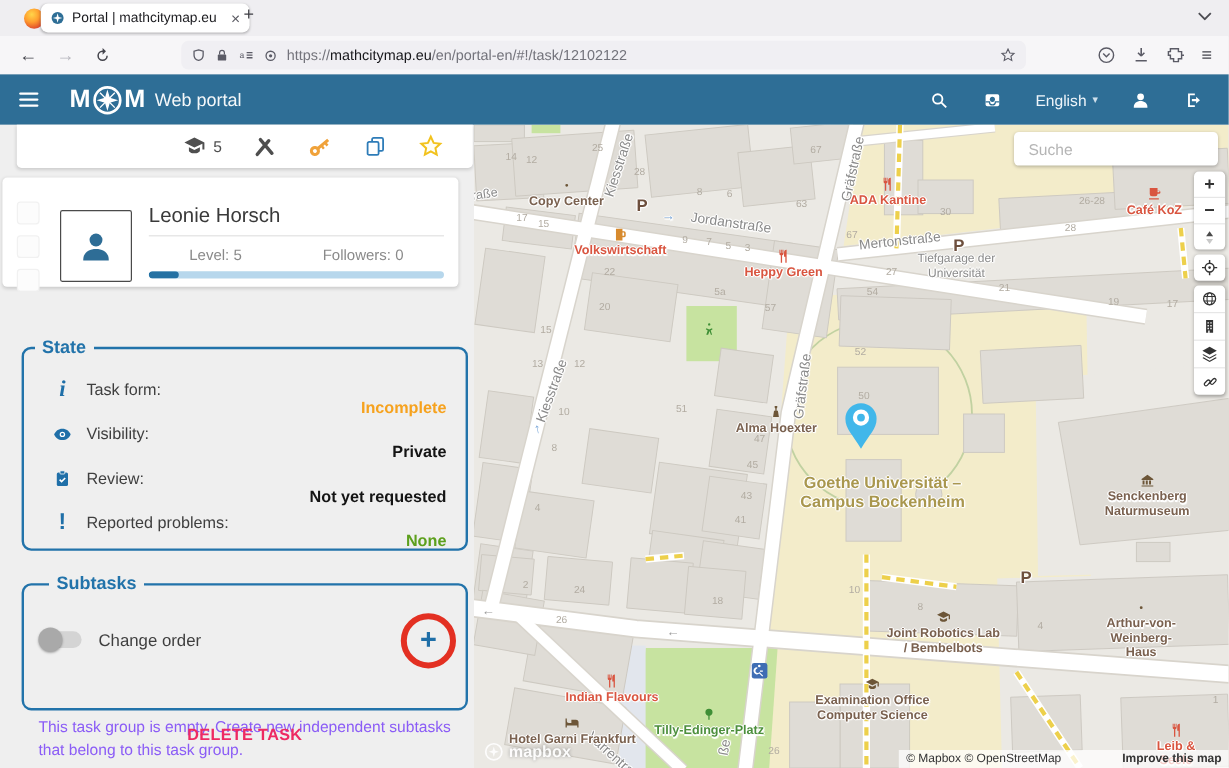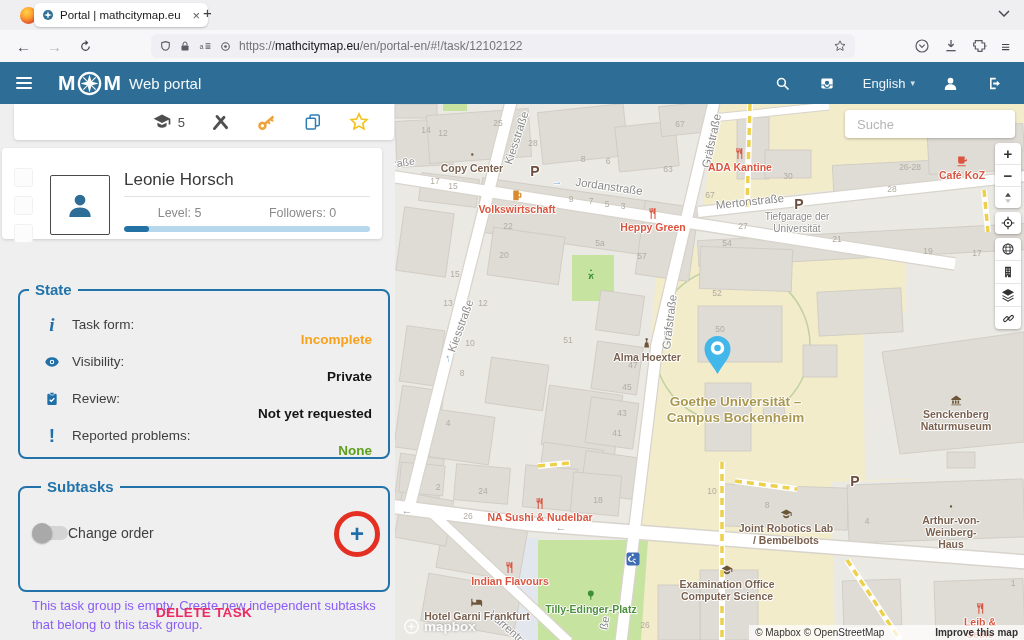--- a/index.html
+++ b/index.html
@@ -55,21 +55,21 @@
   fieldset.box{position:absolute;border:2px solid #2273aa;border-radius:8px;margin:0;background:transparent;}
   fieldset.box legend{margin-left:9px;padding:0 6px;font-size:15px;font-weight:bold;color:#2273aa;}
   .statebox{left:18px;top:177px;width:372px;height:178px;box-sizing:border-box;padding:8px 0 0 0;}
   .srow{display:flex;align-items:center;height:37px;padding:0 16px 0 12px;}
   .srow .ic{width:40px;display:flex;justify-content:center;align-items:center;}
   .srow .lbl{font-size:13.5px;color:#3f3f3f;}
   .srow .val{margin-left:auto;font-size:13.5px;font-weight:bold;margin-top:29px;}
   .v-orange{color:#f6a21e;} .v-dark{color:#141414;} .v-green{color:#5da01d;}
   .bang{font-size:19px;font-weight:900;color:#1f6fa8;}
   .subbox{left:18px;top:374px;width:372px;height:114px;box-sizing:border-box;position:absolute;}
-  .togglerow{position:absolute;left:14px;top:30px;display:flex;align-items:center;}
+  .togglerow{position:absolute;left:14px;top:30px;display:flex;align-items:center;gap:14px;}
   .toggle{width:34px;height:14px;background:#d4d4d4;border-radius:7px;position:relative;}
   .toggle .knob{position:absolute;left:-2px;top:-3px;width:20px;height:20px;border-radius:50%;background:#a9a9a9;
       box-shadow:0 1px 2px rgba(0,0,0,.35);}
   .toggle-lbl{font-size:14px;color:#3f3f3f;}
   .addwrap{position:absolute;right:8px;top:16px;width:46px;height:46px;border:5px solid #e33022;border-radius:50%;
       display:flex;align-items:center;justify-content:center;box-sizing:border-box;}
   .addbtn{background:none;border:none;font-size:24px;font-weight:bold;color:#1f6fa8;line-height:1;padding:0;cursor:pointer;}
   .empty-text{position:absolute;left:12px;top:62px;width:352px;font-size:13px;color:#8b5cf6;line-height:1.45;margin-top:40px;}
   .delete-btn{position:absolute;left:14px;top:500px;width:380px;text-align:center;background:none;border:none;
       font-size:13.5px;font-weight:bold;color:#ee2a62;letter-spacing:.3px;cursor:pointer;}
@@ -457,23 +457,20 @@
         </svg><span>Heppy Green</span></div>
       <div class="map-label poi" style="left: 252px; top: 246px; transform: translate(-50%, -50%);"><svg viewBox="0 0 24 24" class="poi-ic">
           <path d="M10 2.5h4V5l-1 1.5V10h2l1.5 9.5H7.5L9 10h2V6.5L10 5V2.5z" fill="#6d5638"></path>
         </svg><span>Alma Hoexter</span></div>
       <div class="map-label univ" style="left: 330px; top: 306px; transform: translate(-50%, -50%); font-size: 13.5px; padding-left: 21px;"><span>Goethe Universität –
 Campus Bockenheim</span></div>
       <div class="map-label poi" style="left: 561px; top: 309px; transform: translate(-50%, -50%);"><svg viewBox="0 0 24 24" class="poi-ic">
           <path d="M3 9.5L12 3l9 6.5V11H3V9.5zM4.5 12h3v6h-3v-6zm5 0h3v6h-3v-6zm5 0h3v6h-3v-6zM3 19.5h18V21H3v-1.5z" fill="#6d5638"></path>
         </svg><span>Senckenberg
 Naturmuseum</span></div>
-      <div class="map-label food" style="left: 145px; top: 406px; transform: translate(-50%, -50%);"><svg viewBox="0 0 24 24" class="poi-ic">
-          <path d="M6 2v6.5c0 1.2.9 2 2 2.1V22h2V10.6c1.1-.1 2-.9 2-2.1V2h-1.4v5.2h-1V2h-1.2v5.2h-1V2H6zm10.5 0C14.6 2 13 3.9 13 6.5V13h2v9h2V2h-.5z" fill="#d95540"></path>
-        </svg><span>NA Sushi &amp; Nudelbar</span></div>
       <div class="map-label food" style="left: 115px; top: 470px; transform: translate(-50%, -50%);"><svg viewBox="0 0 24 24" class="poi-ic">
           <path d="M6 2v6.5c0 1.2.9 2 2 2.1V22h2V10.6c1.1-.1 2-.9 2-2.1V2h-1.4v5.2h-1V2h-1.2v5.2h-1V2H6zm10.5 0C14.6 2 13 3.9 13 6.5V13h2v9h2V2h-.5z" fill="#d95540"></path>
         </svg><span>Indian Flavours</span></div>
       <div class="map-label poi" style="left: 82px; top: 505px; transform: translate(-50%, -50%);"><svg viewBox="0 0 24 24" class="poi-ic">
           <path d="M2 5v14h2v-3h16v3h2v-8a4 4 0 00-4-4h-7v5H7a3 3 0 01-3-3V5H2z" fill="#6d5638"></path>
         </svg><span>Hotel Garni Frankfurt</span></div>
       <div class="map-label green" style="left: 196px; top: 498px; transform: translate(-50%, -50%);"><svg viewBox="0 0 24 24" class="poi-ic">
           <path d="M12 3a5.5 5.5 0 015.5 5.5c0 3-2.5 5.5-4.5 5.5v6h-2v-6c-2 0-4.5-2.5-4.5-5.5A5.5 5.5 0 0112 3z" fill="#3f8f36"></path>
         </svg><span>Tilly-Edinger-Platz</span></div>
       <div class="map-label poi" style="left: 332px; top: 479px; transform: translate(-50%, -50%);"><svg viewBox="0 0 24 24" class="poi-ic">

